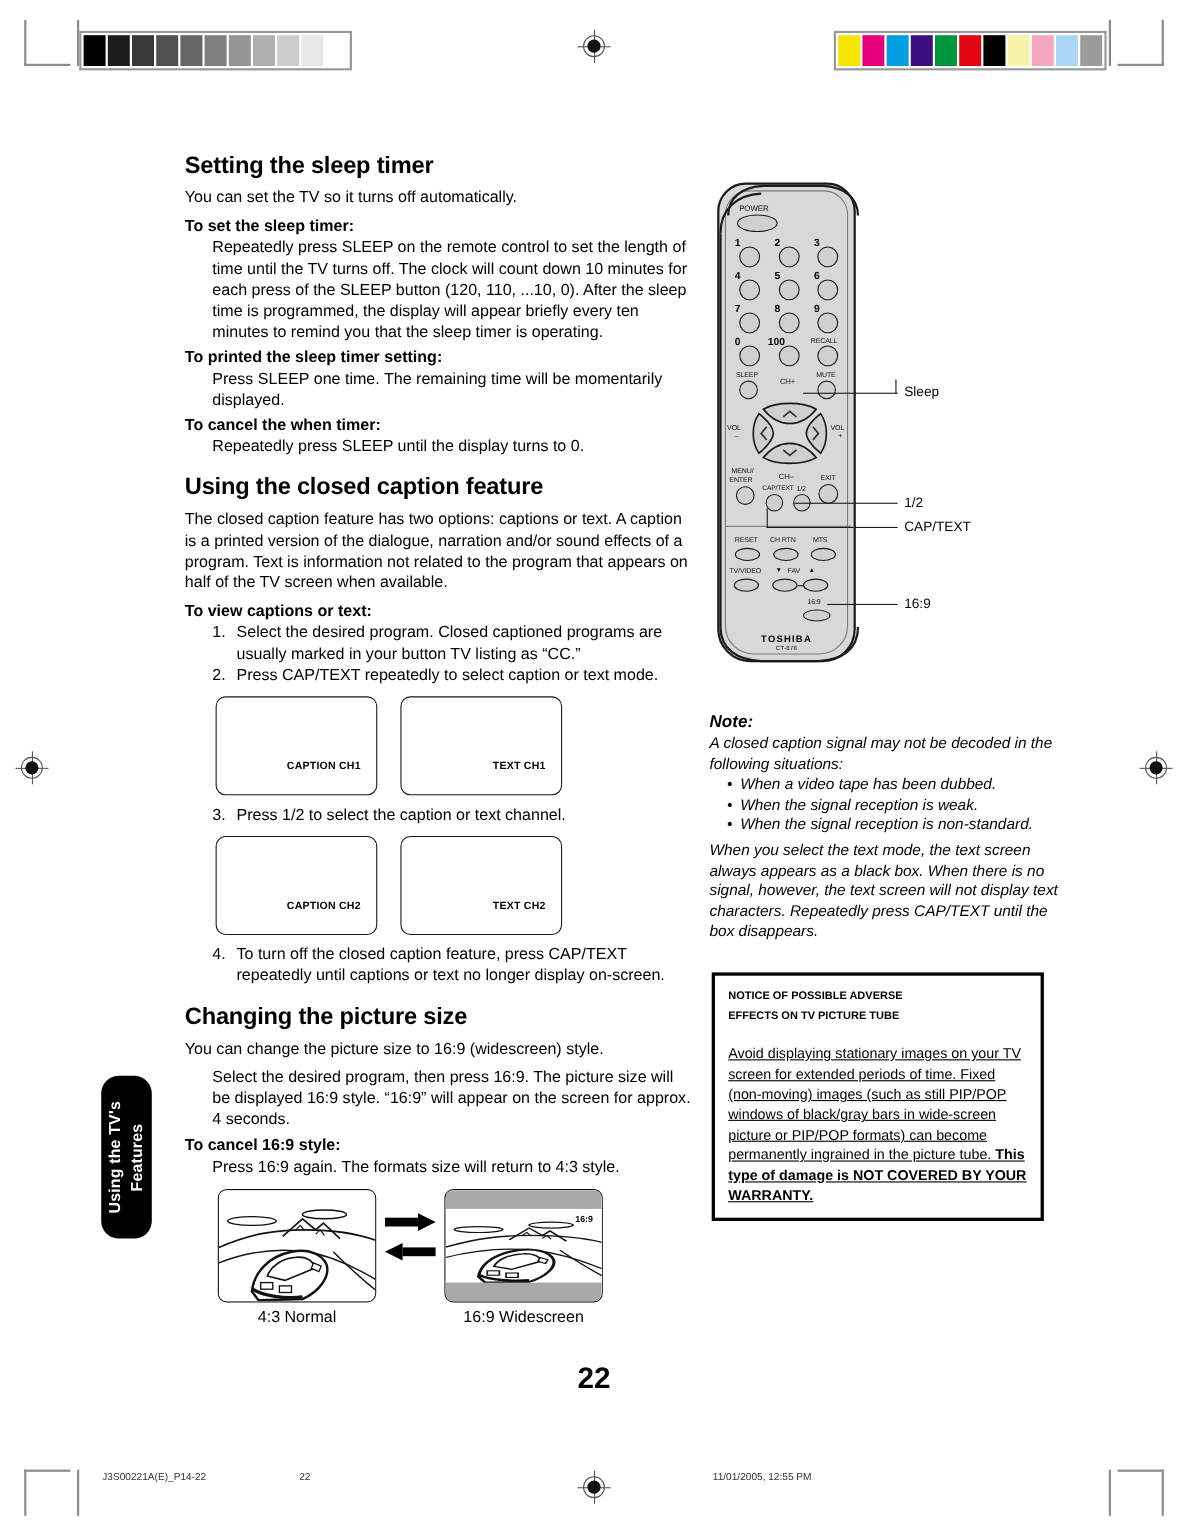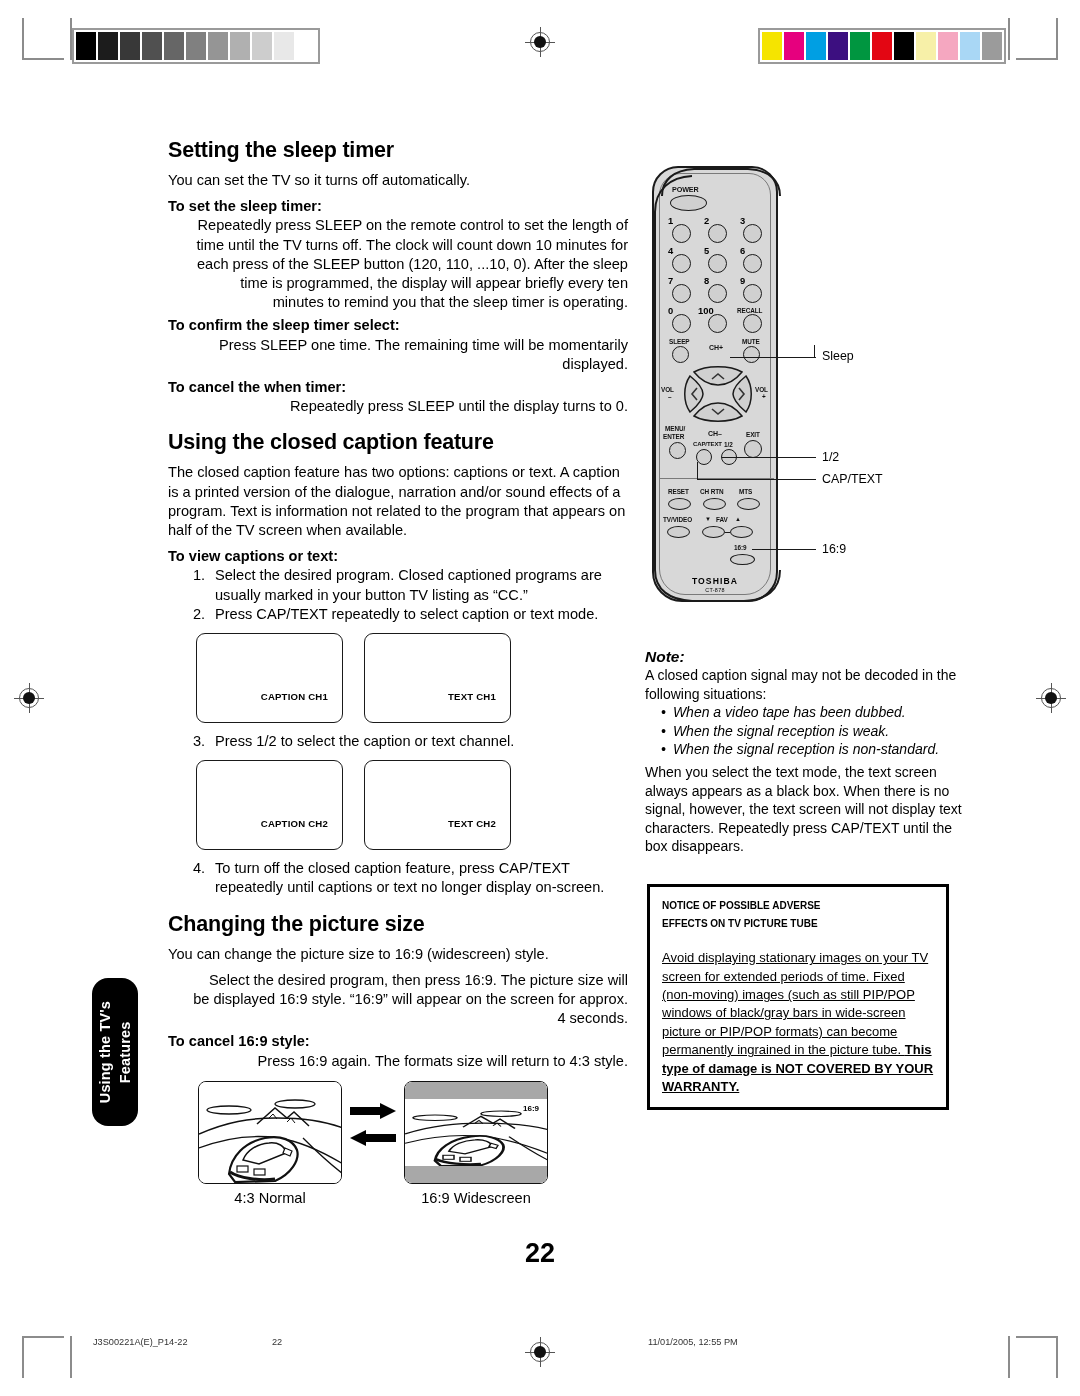--- a/index.html
+++ b/index.html
@@ -43,21 +43,21 @@
   h2.section-title {
     font-size: 21.5px; font-weight: bold; letter-spacing: -0.2px;
     margin-bottom: 8px;
   }
   p.body-text {
     font-size: 14.6px; line-height: 19.2px; margin-bottom: 7px;
   }
   .sub-head {
     font-size: 14.6px; font-weight: bold; line-height: 19.2px; margin-top: 4px;
   }
-  .indent-1 { margin-left: 25px; font-size: 14.6px; line-height: 19.2px; text-align: right; }
+  .indent-1 { margin-left: 25px; font-size: 14.6px; line-height: 19.2px; }
   .num-item {
     font-size: 14.6px; line-height: 19.2px; margin-left: 25px;
     display: flex; gap: 7px;
   }
   .num-item .n { width: 15px; flex: none; }
   .num-item .t { flex: 1; }
 
   
   .screen-row { display: flex; gap: 21px; margin: 9px 0 9px 28px; }
   .tv-screen {
@@ -105,39 +105,39 @@
   .remote-wrap { position: absolute; left: 652px; top: 166px; width: 150px; height: 438px; }
   .remote-body {
     position: absolute; left: 0; top: 0; width: 126px; height: 436px;
     background: #d8d8d8; border: 2.4px solid #1a1a1a;
     border-radius: 26px 26px 30px 30px;
   }
   .remote-inner {
     position: absolute; left: 5px; top: 5px; right: 5px; bottom: 5px;
     border: 1.1px solid #7a7a7a; border-radius: 22px 22px 26px 26px;
   }
-  .rm-lbl { position: absolute; font-size: 6.4px; font-weight: bold; color: #111; letter-spacing: -0.1px; }
+  .rm-lbl { position: absolute; font-size: 6.4px; font-weight: normal; color: #111; letter-spacing: -0.1px; }
   .rm-btn { position: absolute; background: #d0d0d0; border: 1.5px solid #1a1a1a; border-radius: 50%; }
   .rm-btn.oval { border-radius: 50% / 50%; }
   .rm-key { position: absolute; width: 19px; height: 19px; background: #d0d0d0; border: 1.6px solid #1a1a1a; border-radius: 50%; }
   .rm-num { position: absolute; font-size: 9.4px; font-weight: bold; }
   .rm-divider { position: absolute; left: 6px; width: 114px; height: 1.1px; background: #7a7a7a; }
   .rm-brand { position: absolute; width: 100%; text-align: center; font-size: 8.6px; font-weight: bold; letter-spacing: 1.1px; }
   .rm-model { position: absolute; width: 100%; text-align: center; font-size: 5.4px; letter-spacing: 0.3px; }
 
   
   .dpad { position: absolute; left: 24px; top: 191px; width: 78px; height: 78px; }
 
   
   .callout { position: absolute; font-size: 12.4px; }
   .lead-line { position: absolute; background: #1a1a1a; }
 
   
   .note-title { font-size: 15.5px; font-weight: bold; font-style: italic; }
-  .note-text { font-size: 14px; line-height: 18.6px; }
+  .note-text { font-size: 14px; line-height: 18.6px; font-style: italic; }
   .note-bullets { list-style: none; margin-left: 16px; }
   .note-bullets li { font-size: 14px; line-height: 18.6px; font-style: italic; display: flex; gap: 7px; }
   .note-bullets li .b { flex: none; }
 
   
   .warn-box {
     position: absolute; left: 647px; top: 884px; width: 302px;
     border: 3px solid #000; padding: 10px 12px 11px 12px; background: #fff;
   }
   .warn-head { font-size: 10px; font-weight: bold; line-height: 17.6px; }
@@ -227,21 +227,21 @@
 <div class="page-body">
 
   <div class="col-left">
 
     <h2 class="section-title">Setting the sleep timer</h2>
     <p class="body-text">You can set the TV so it turns off automatically.</p>
 
     <div class="sub-head">To set the sleep timer:</div>
     <p class="indent-1">Repeatedly press SLEEP on the remote control to set the length of time until the TV turns off. The clock will count down 10 minutes for each press of the SLEEP button (120, 110, ...10, 0). After the sleep time is programmed, the display will appear briefly every ten minutes to remind you that the sleep timer is operating.</p>
 
-    <div class="sub-head">To confirm the sleep timer select:</div>
+    <div class="sub-head">To printed the sleep timer setting:</div>
     <p class="indent-1">Press SLEEP one time. The remaining time will be momentarily displayed.</p>
 
     <div class="sub-head">To cancel the when timer:</div>
     <p class="indent-1">Repeatedly press SLEEP until the display turns to 0.</p>
 
     <h2 class="section-title" style="margin-top:14px;">Using the closed caption feature</h2>
     <p class="body-text">The closed caption feature has two options: captions or text. A caption is a printed version of the dialogue, narration and/or sound effects of a program. Text is information not related to the program that appears on half of the TV screen when available.</p>
 
     <div class="sub-head">To view captions or text:</div>
 

